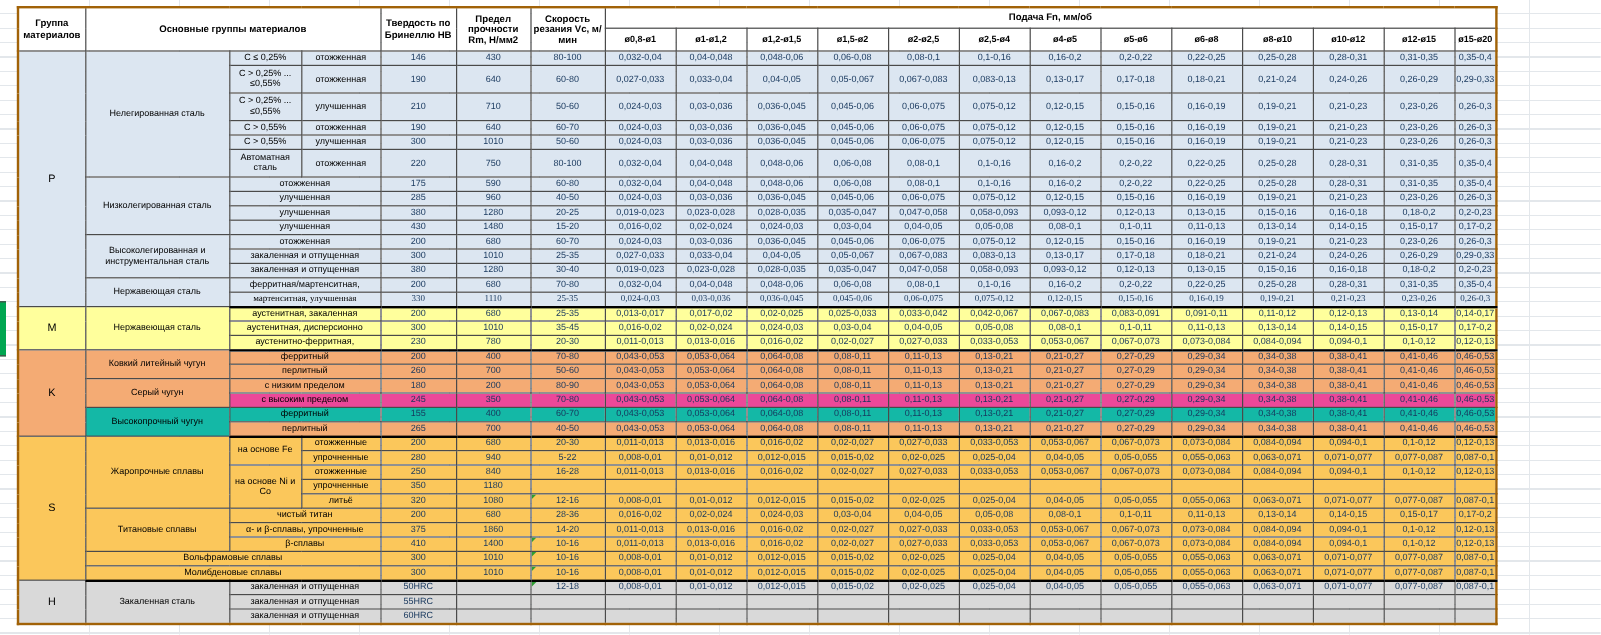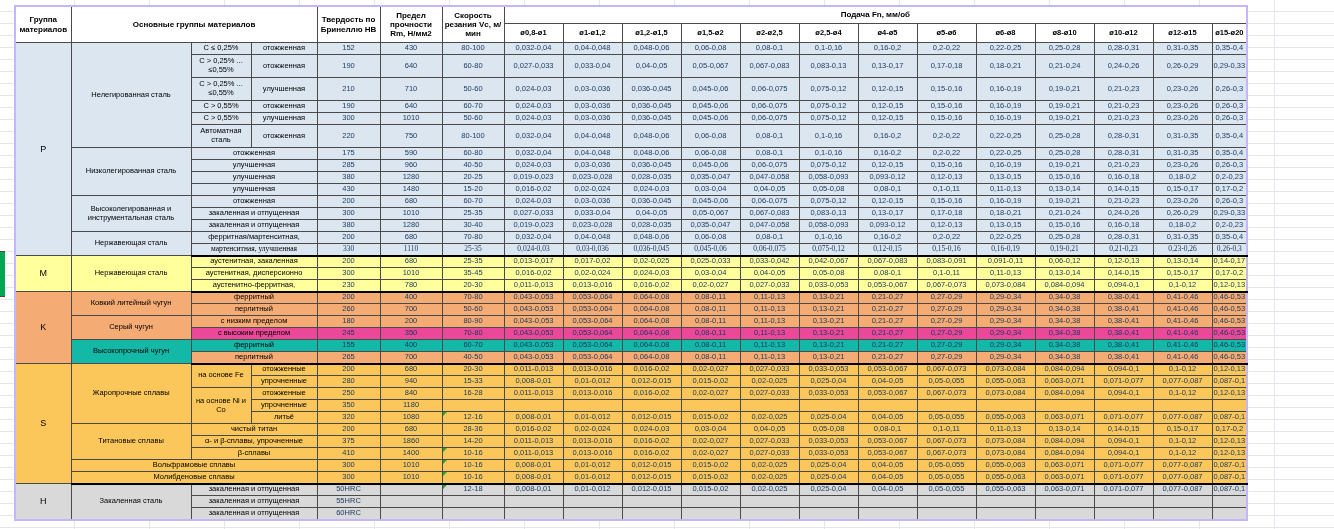--- a/index.html
+++ b/index.html
@@ -14,21 +14,21 @@
       repeating-linear-gradient(to bottom, transparent 0px, transparent 11px, #e3e7eb 11px, #e3e7eb 12px),
       repeating-linear-gradient(to right, transparent 0px, transparent 74px, #e3e7eb 74px, #e3e7eb 75px);
   }
   .green-marker{
     position:absolute;left:0;top:251px;width:5px;height:44px;
     border-top:1px solid #4a4a4a;border-bottom:1px solid #4a4a4a;
   }
   .sheet-table{
     position:absolute;left:14px;top:5px;
     border-collapse:collapse;table-layout:fixed;
-    border:2px solid #c4b5fd;
+    border:2px solid #a16207;
     font-size:7.5px;line-height:1.15;
   }
   .sheet-table th,.sheet-table td{
     border:1px solid #4a4a4a;
     padding:0 1px;text-align:center;vertical-align:middle;
     overflow:hidden;white-space:normal;
   }
   thead th{background:#fff;font-weight:bold;font-size:8px;color:#000;}
   thead tr.feedrow th{font-size:7.5px;height:18px;}
   thead tr.toprow th{height:16px;}
@@ -97,21 +97,21 @@
       <th>ø12-ø15</th>
       <th>ø15-ø20</th>
     </tr>
   </thead>
   <tbody id="tbody">
       <tr style="background: rgb(220, 230, 241);">
         <td class="c-group" rowspan="15">P</td>
         <td class="c-name" rowspan="6">Нелегированная сталь</td>
         <td class="c-sub">C ≤ 0,25%</td>
         <td class="c-sub">отожженная</td>
-        <td class="c-num">152</td>
+        <td class="c-num">146</td>
         <td class="c-num">430</td>
         <td class="c-num">80-100</td>
         <td class="c-num c-feed">0,032-0,04</td>
         <td class="c-num c-feed">0,04-0,048</td>
         <td class="c-num c-feed">0,048-0,06</td>
         <td class="c-num c-feed">0,06-0,08</td>
         <td class="c-num c-feed">0,08-0,1</td>
         <td class="c-num c-feed">0,1-0,16</td>
         <td class="c-num c-feed">0,16-0,2</td>
         <td class="c-num c-feed">0,2-0,22</td>
@@ -404,21 +404,21 @@
         <td class="c-num">25-35</td>
         <td class="c-num c-feed">0,013-0,017</td>
         <td class="c-num c-feed">0,017-0,02</td>
         <td class="c-num c-feed">0,02-0,025</td>
         <td class="c-num c-feed">0,025-0,033</td>
         <td class="c-num c-feed">0,033-0,042</td>
         <td class="c-num c-feed">0,042-0,067</td>
         <td class="c-num c-feed">0,067-0,083</td>
         <td class="c-num c-feed">0,083-0,091</td>
         <td class="c-num c-feed">0,091-0,11</td>
-        <td class="c-num c-feed">0,06-0,12</td>
+        <td class="c-num c-feed">0,11-0,12</td>
         <td class="c-num c-feed">0,12-0,13</td>
         <td class="c-num c-feed">0,13-0,14</td>
         <td class="c-num c-feed">0,14-0,17</td>
       </tr>
       <tr style="background: rgb(255, 255, 156);">
         <td class="c-sub" colspan="2">аустенитная, дисперсионно</td>
         <td class="c-num">300</td>
         <td class="c-num">1010</td>
         <td class="c-num">35-45</td>
         <td class="c-num c-feed">0,016-0,02</td>
@@ -591,21 +591,21 @@
         <td class="c-num c-feed">0,073-0,084</td>
         <td class="c-num c-feed">0,084-0,094</td>
         <td class="c-num c-feed">0,094-0,1</td>
         <td class="c-num c-feed">0,1-0,12</td>
         <td class="c-num c-feed">0,12-0,13</td>
       </tr>
       <tr style="background: rgb(251, 199, 91);">
         <td class="c-sub">упрочненные</td>
         <td class="c-num">280</td>
         <td class="c-num">940</td>
-        <td class="c-num">15-33</td>
+        <td class="c-num">5-22</td>
         <td class="c-num c-feed">0,008-0,01</td>
         <td class="c-num c-feed">0,01-0,012</td>
         <td class="c-num c-feed">0,012-0,015</td>
         <td class="c-num c-feed">0,015-0,02</td>
         <td class="c-num c-feed">0,02-0,025</td>
         <td class="c-num c-feed">0,025-0,04</td>
         <td class="c-num c-feed">0,04-0,05</td>
         <td class="c-num c-feed">0,05-0,055</td>
         <td class="c-num c-feed">0,055-0,063</td>
         <td class="c-num c-feed">0,063-0,071</td>

